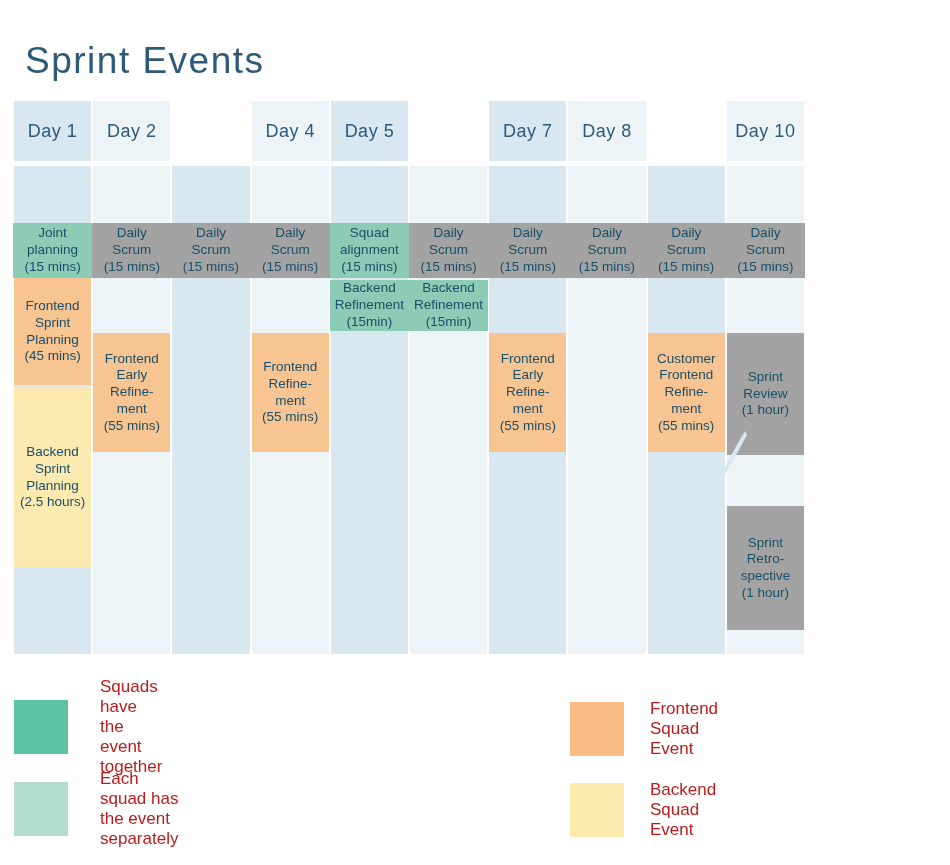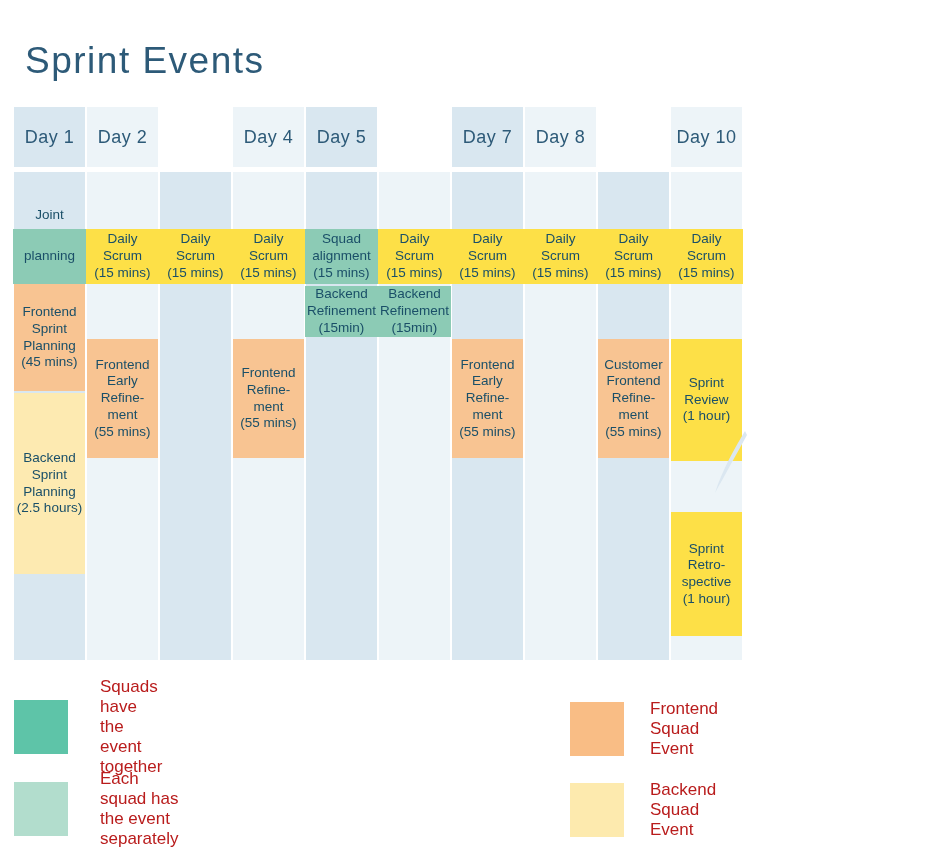--- a/index.html
+++ b/index.html
@@ -6,61 +6,61 @@
   body{
     width:950px;height:865px;position:relative;overflow:hidden;
     font-family:"Liberation Sans","DejaVu Sans",sans-serif;
     -webkit-font-smoothing:antialiased;
   }
   .page-title{
     position:absolute;left:25px;top:40px;margin:0;
     font-size:37px;font-weight:500;letter-spacing:1.5px;color:#2d5a78;
   }
   #grid{
-    position:absolute;left:14px;top:107px;width:728px;height:553px;
+    position:absolute;left:14px;top:101px;width:790px;height:553px;
     display:grid;grid-template-columns:repeat(10,1fr);column-gap:2px;
   }
   .day-col{position:relative;}
   .day-header{
     position:absolute;left:0;right:0;top:0;height:60px;
     display:flex;align-items:center;justify-content:center;
     font-size:18px;font-weight:500;color:#2d5a78;letter-spacing:0.5px;
   }
   .day-body{position:absolute;left:0;right:0;top:65px;bottom:0;}
   .shade-dark .day-header,.shade-dark .day-body{background:#d9e7f0;}
   .shade-light .day-header,.shade-light .day-body{background:#edf4f8;}
   .event{
     position:absolute;left:0;right:0;
     display:flex;flex-direction:column;align-items:center;justify-content:center;
     text-align:center;font-size:13.5px;line-height:1.24;font-weight:500;
     color:#1a4f68;z-index:2;
   }
   .event.band{left:-1px;right:-1px;}
   .type-together{background:#8ccbb5;}
-  .type-separate{background:#fde047;text-align:right;}
+  .type-separate{background:#a3a3a3;text-align:right;}
   .type-frontend{background:#f8c492;text-align:right;}
   .type-backend{background:#fdeab1;}
   .watermark{position:absolute;z-index:3;pointer-events:none;}
   .legend-item{position:absolute;display:block;}
   .legend-swatch{position:absolute;width:54px;height:54px;}
   .legend-label{
     position:absolute;top:50%;transform:translateY(-50%);
     font-size:17px;font-weight:400;color:#b91c1c;white-space:pre-wrap;
   }
 </style>
 </head>
 <body>
 
 <h1 class="page-title">Sprint Events</h1>
 
 <div id="grid">
     <div class="day-col shade-dark">
       <div class="day-header">Day 1</div>
       <div class="day-body"></div>
-      <div class="event type-together band" style="top: 122px; height: 55px; gap: 24px;">
+      <div class="event type-together band" style="top: 122px; height: 55px;">
         <div>Joint</div>
         <div>planning</div>
         <div>(15 mins)</div>
       </div>
       <div class="event type-frontend" style="top: 177px; height: 107px;">
         <div>Frontend</div>
         <div>Sprint</div>
         <div>Planning</div>
         <div>(45 mins)</div>
       </div>

